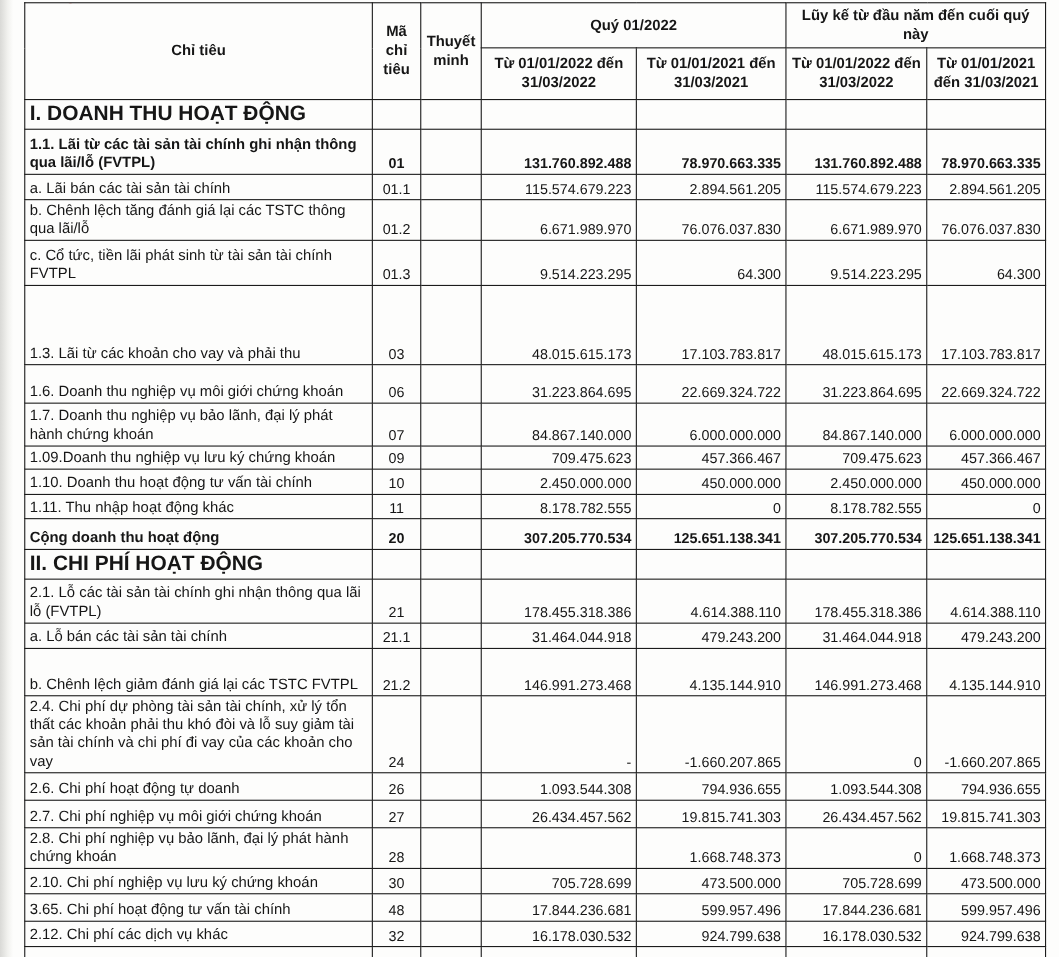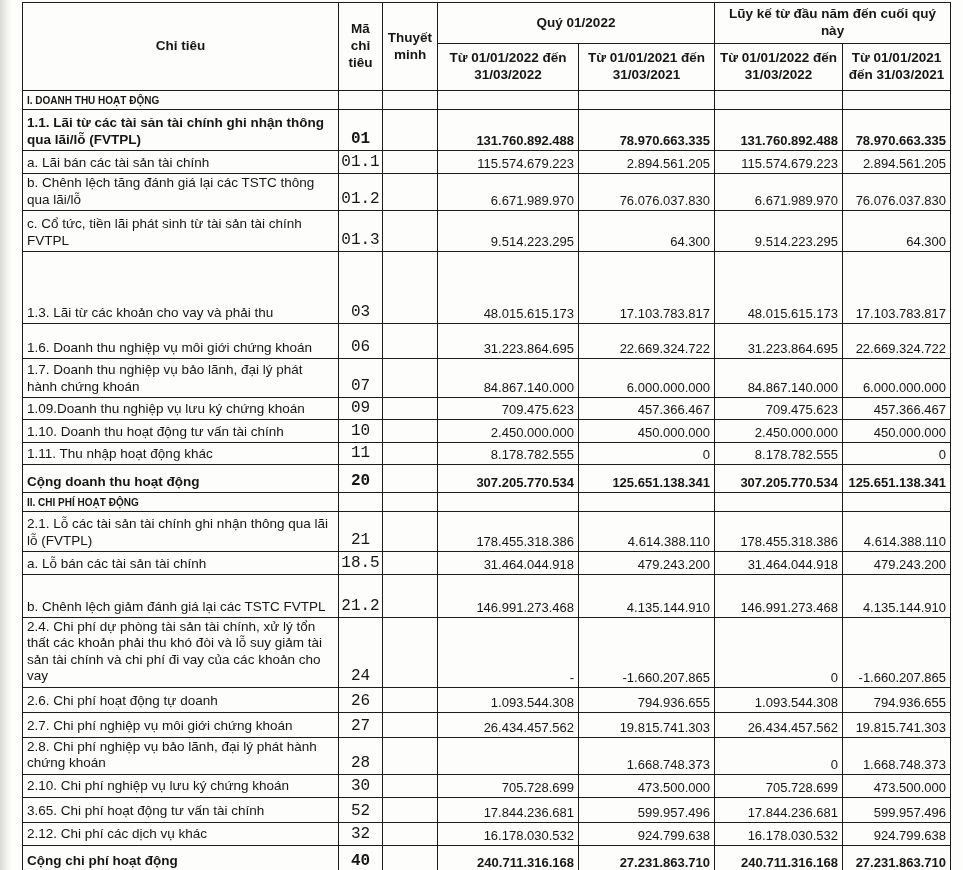--- a/index.html
+++ b/index.html
@@ -30,28 +30,28 @@
     text-align:center; vertical-align:middle; padding:2px 3px;
     background:#fdfdfc;
   }
   tr.hdr-group { height:41px; }
   tr.hdr-sub   { height:47px; }
   td.label {
     font-size:13.5px; line-height:1.22; text-align:left;
     vertical-align:bottom; padding:1px 4px 2px 4px;
   }
   td.code {
-    font-size:16px; text-align:center; vertical-align:bottom; padding:1px 2px 2px 2px;font-family:Liberation Mono, monospace;
+    font-size:13px; text-align:center; vertical-align:bottom; padding:1px 2px 2px 2px;
   }
   td.note { vertical-align:bottom; }
   td.val {
     font-size:13px; text-align:right; vertical-align:bottom;
     padding:1px 4px 2px 2px; white-space:nowrap;
   }
-  tr.section td.label { font-weight:bold; font-size:10px; }
+  tr.section td.label { font-weight:bold; font-size:19px; }
   tr.total td { font-weight:bold; }
   tr.boldvals td { font-weight:bold; }
 </style>
 </head>
 <body>
 
 <div class="page">
   <div class="scan-edge"></div>
   <div class="scan-dot"></div>
 
@@ -202,21 +202,21 @@
           <td class="label">2.1. Lỗ các tài sản tài chính ghi nhận thông qua lãi lỗ (FVTPL)</td>
           <td class="code">21</td>
           <td class="note"></td>
           <td class="val">178.455.318.386</td>
           <td class="val">4.614.388.110</td>
           <td class="val">178.455.318.386</td>
           <td class="val">4.614.388.110</td>
         </tr>
         <tr class="item" style="height: 23px;">
           <td class="label">a. Lỗ bán các tài sản tài chính</td>
-          <td class="code">18.5</td>
+          <td class="code">21.1</td>
           <td class="note"></td>
           <td class="val">31.464.044.918</td>
           <td class="val">479.243.200</td>
           <td class="val">31.464.044.918</td>
           <td class="val">479.243.200</td>
         </tr>
         <tr class="item" style="height: 43px; margin-top: 10px;">
           <td class="label">b. Chênh lệch giảm đánh giá lại các TSTC FVTPL</td>
           <td class="code">21.2</td>
           <td class="note"></td>
@@ -265,21 +265,21 @@
           <td class="label">2.10. Chi phí nghiệp vụ lưu ký chứng khoán</td>
           <td class="code">30</td>
           <td class="note"></td>
           <td class="val">705.728.699</td>
           <td class="val">473.500.000</td>
           <td class="val">705.728.699</td>
           <td class="val">473.500.000</td>
         </tr>
         <tr class="item" style="height: 25px;">
           <td class="label">3.65. Chi phí hoạt động tư vấn tài chính</td>
-          <td class="code">52</td>
+          <td class="code">48</td>
           <td class="note"></td>
           <td class="val">17.844.236.681</td>
           <td class="val">599.957.496</td>
           <td class="val">17.844.236.681</td>
           <td class="val">599.957.496</td>
         </tr>
         <tr class="item" style="height: 23px;">
           <td class="label">2.12. Chi phí các dịch vụ khác</td>
           <td class="code">32</td>
           <td class="note"></td>

